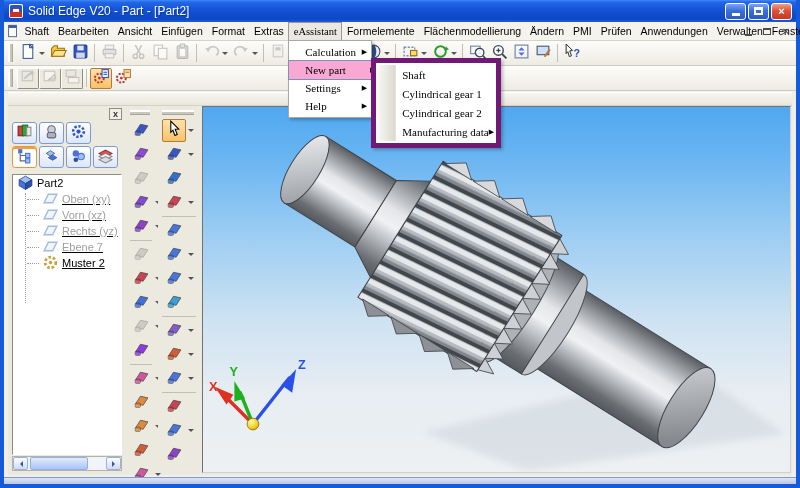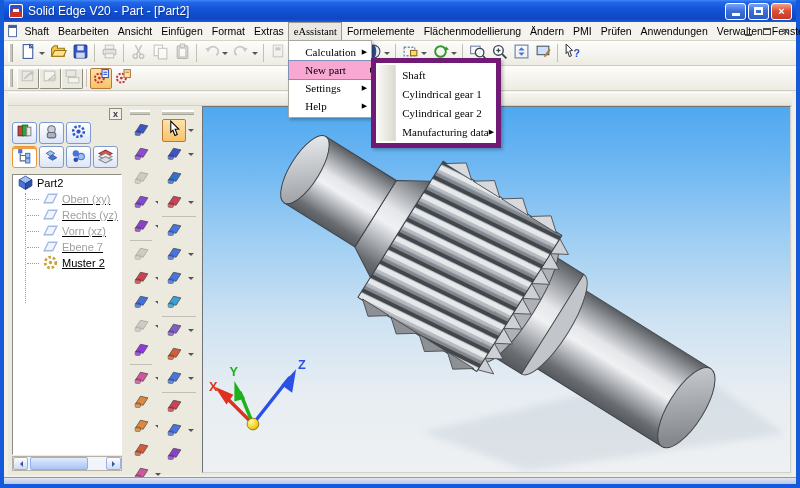--- a/index.html
+++ b/index.html
@@ -479,28 +479,28 @@
             <span style="opacity: 0.55;"><svg viewBox="0 0 16 16" width="17" height="17">
                 <polygon points="2,12 6,4 14,4 10,12" fill="#e4eefb" stroke="#5b7fd0" stroke-width="1.3"></polygon>
               </svg></span>
             <span class="lbl">Oben (xy)</span>
           </div>
           <div class="trow child muted">
             <span class="twig"></span>
             <span style="opacity: 0.55;"><svg viewBox="0 0 16 16" width="17" height="17">
                 <polygon points="2,12 6,4 14,4 10,12" fill="#e4eefb" stroke="#5b7fd0" stroke-width="1.3"></polygon>
               </svg></span>
-            <span class="lbl">Rechts (yz)</span>
+            <span class="lbl">Vorn (xz)</span>
           </div>
           <div class="trow child muted">
             <span class="twig"></span>
             <span style="opacity: 0.55;"><svg viewBox="0 0 16 16" width="17" height="17">
                 <polygon points="2,12 6,4 14,4 10,12" fill="#e4eefb" stroke="#5b7fd0" stroke-width="1.3"></polygon>
               </svg></span>
-            <span class="lbl">Vorn (xz)</span>
+            <span class="lbl">Rechts (yz)</span>
           </div>
           <div class="trow child muted">
             <span class="twig"></span>
             <span style="opacity: 0.55;"><svg viewBox="0 0 16 16" width="17" height="17">
                 <polygon points="2,12 6,4 14,4 10,12" fill="#e4eefb" stroke="#5b7fd0" stroke-width="1.3"></polygon>
               </svg></span>
             <span class="lbl">Ebene 7</span>
           </div>
           <div class="trow child">
             <span class="twig"></span>

